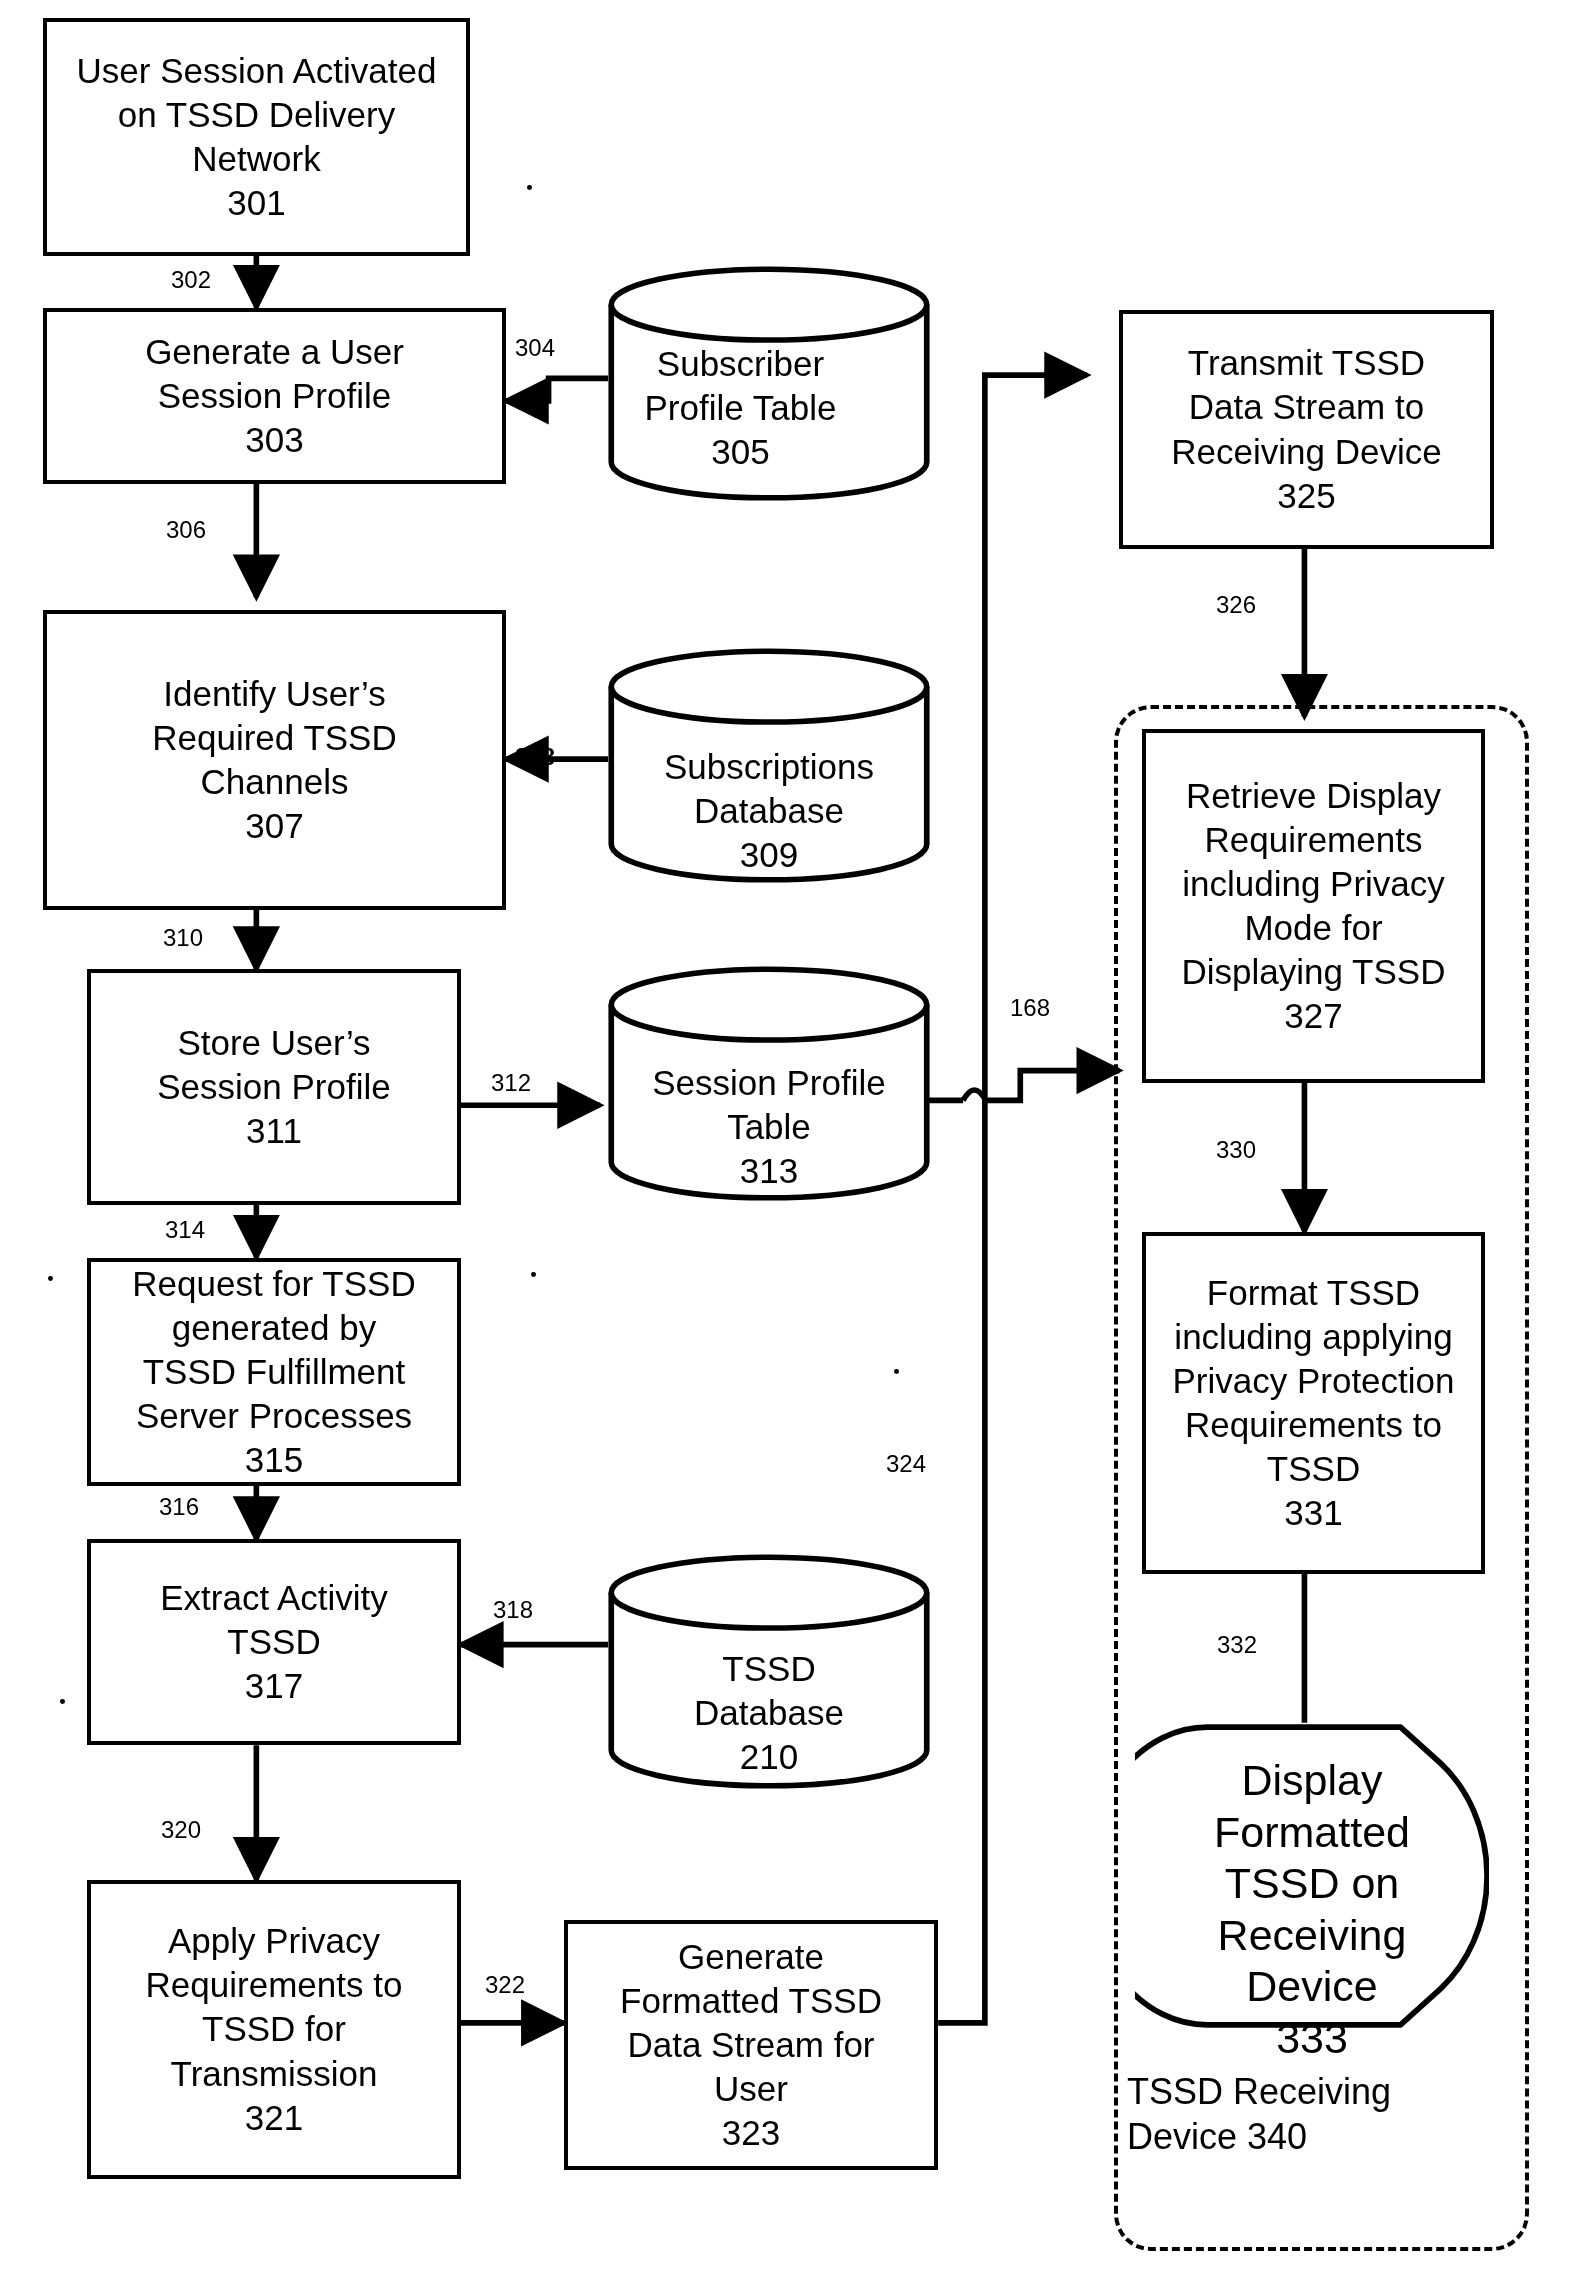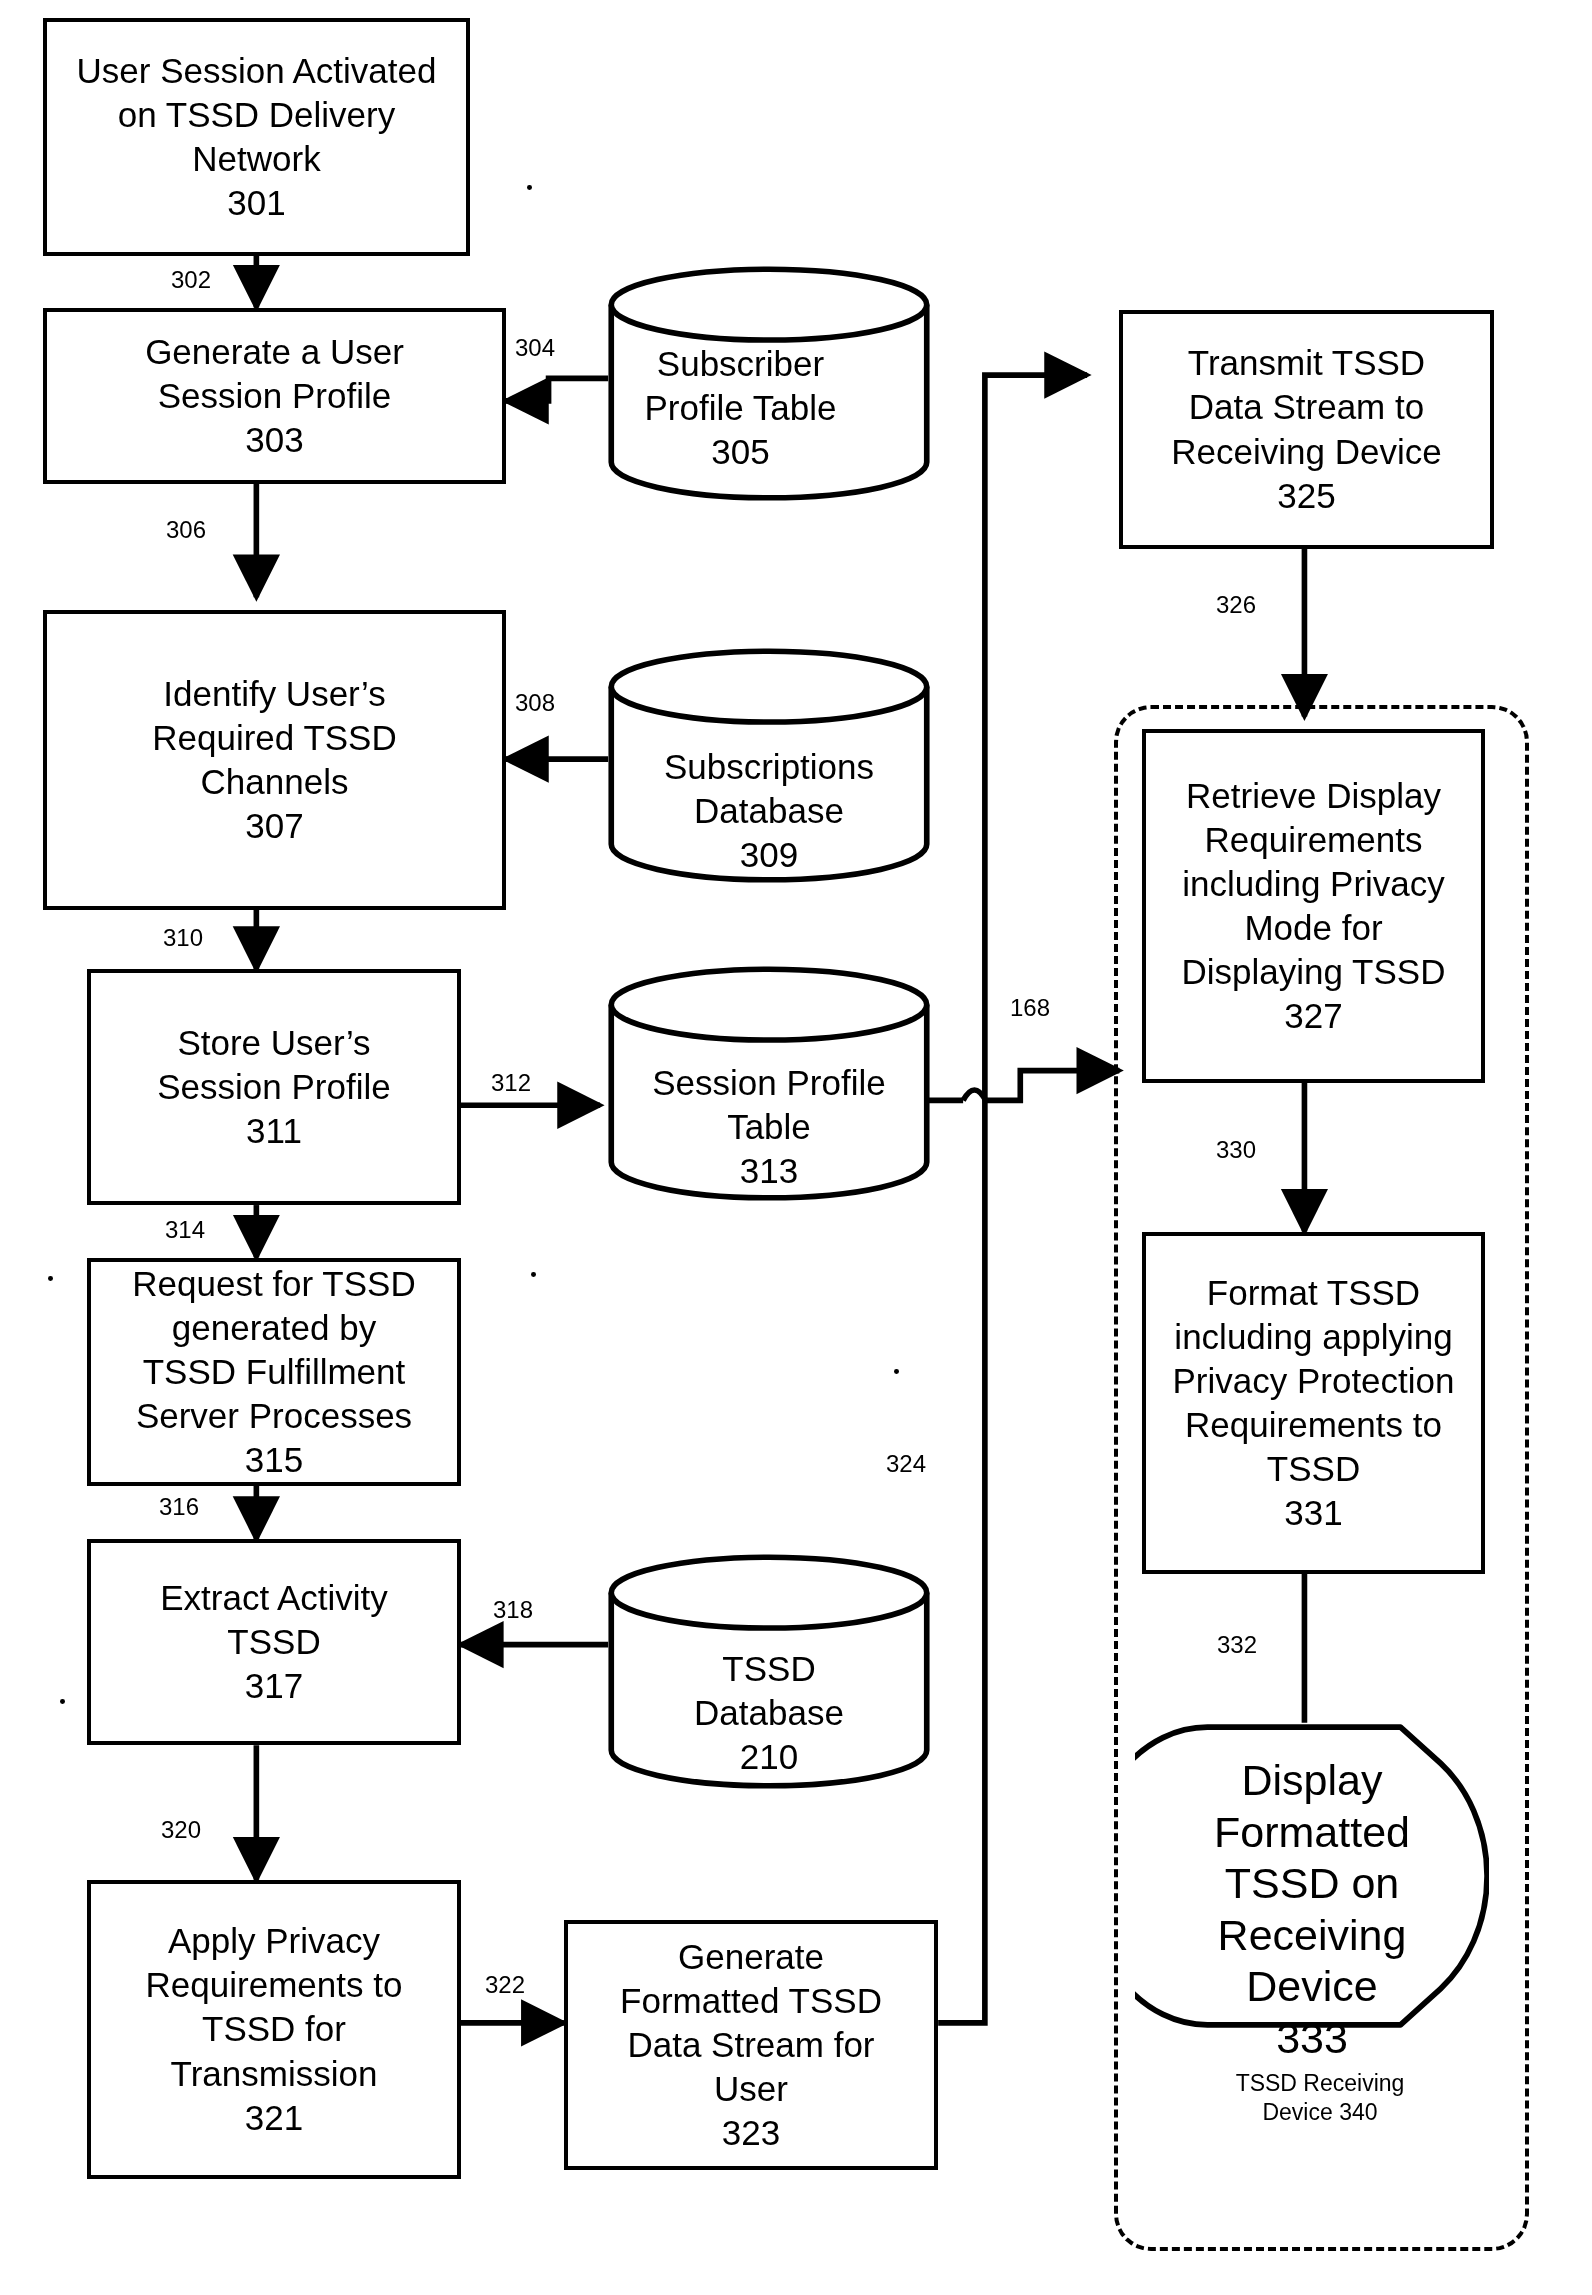--- a/index.html
+++ b/index.html
@@ -66,22 +66,21 @@
   
   .dashbox {
     position: absolute;
     border: 4.8px dashed #000;
     border-radius: 37px;
     box-sizing: border-box;
     background: transparent;
   }
   .dash-label {
     position: absolute;
-    text-align: center;
-    font-size: 23px;
+    font-size: 36px;
     line-height: 1.26;
     white-space: pre-line;
   }
   
   .elabel {
     position: absolute;
     font-size: 24px;
     line-height: 1;
     white-space: nowrap;
   }
@@ -278,21 +277,21 @@
 Device
 333</div>
   </div>
 
   <div class="dash-label" style="left:1127px; top:2069px; width:386px;">TSSD Receiving
 Device 340</div>
 
   <span class="elabel" style="left:171px; top:268px;">302</span>
   <span class="elabel" style="left:515px; top:336px;">304</span>
   <span class="elabel" style="left:166px; top:518px;">306</span>
-  <span class="elabel" style="left:515px; top:691px;">308</span>
+  <span class="elabel" style="left:515px; top:745px;font-weight:bold;">308</span>
   <span class="elabel" style="left:163px; top:926px;">310</span>
   <span class="elabel" style="left:491px; top:1071px;">312</span>
   <span class="elabel" style="left:165px; top:1218px;">314</span>
   <span class="elabel" style="left:159px; top:1495px;">316</span>
   <span class="elabel" style="left:493px; top:1598px;">318</span>
   <span class="elabel" style="left:161px; top:1818px;">320</span>
   <span class="elabel" style="left:485px; top:1973px;">322</span>
   <span class="elabel" style="left:886px; top:1452px;">324</span>
   <span class="elabel" style="left:1216px; top:593px;">326</span>
   <span class="elabel" style="left:1010px; top:996px;">168</span>

